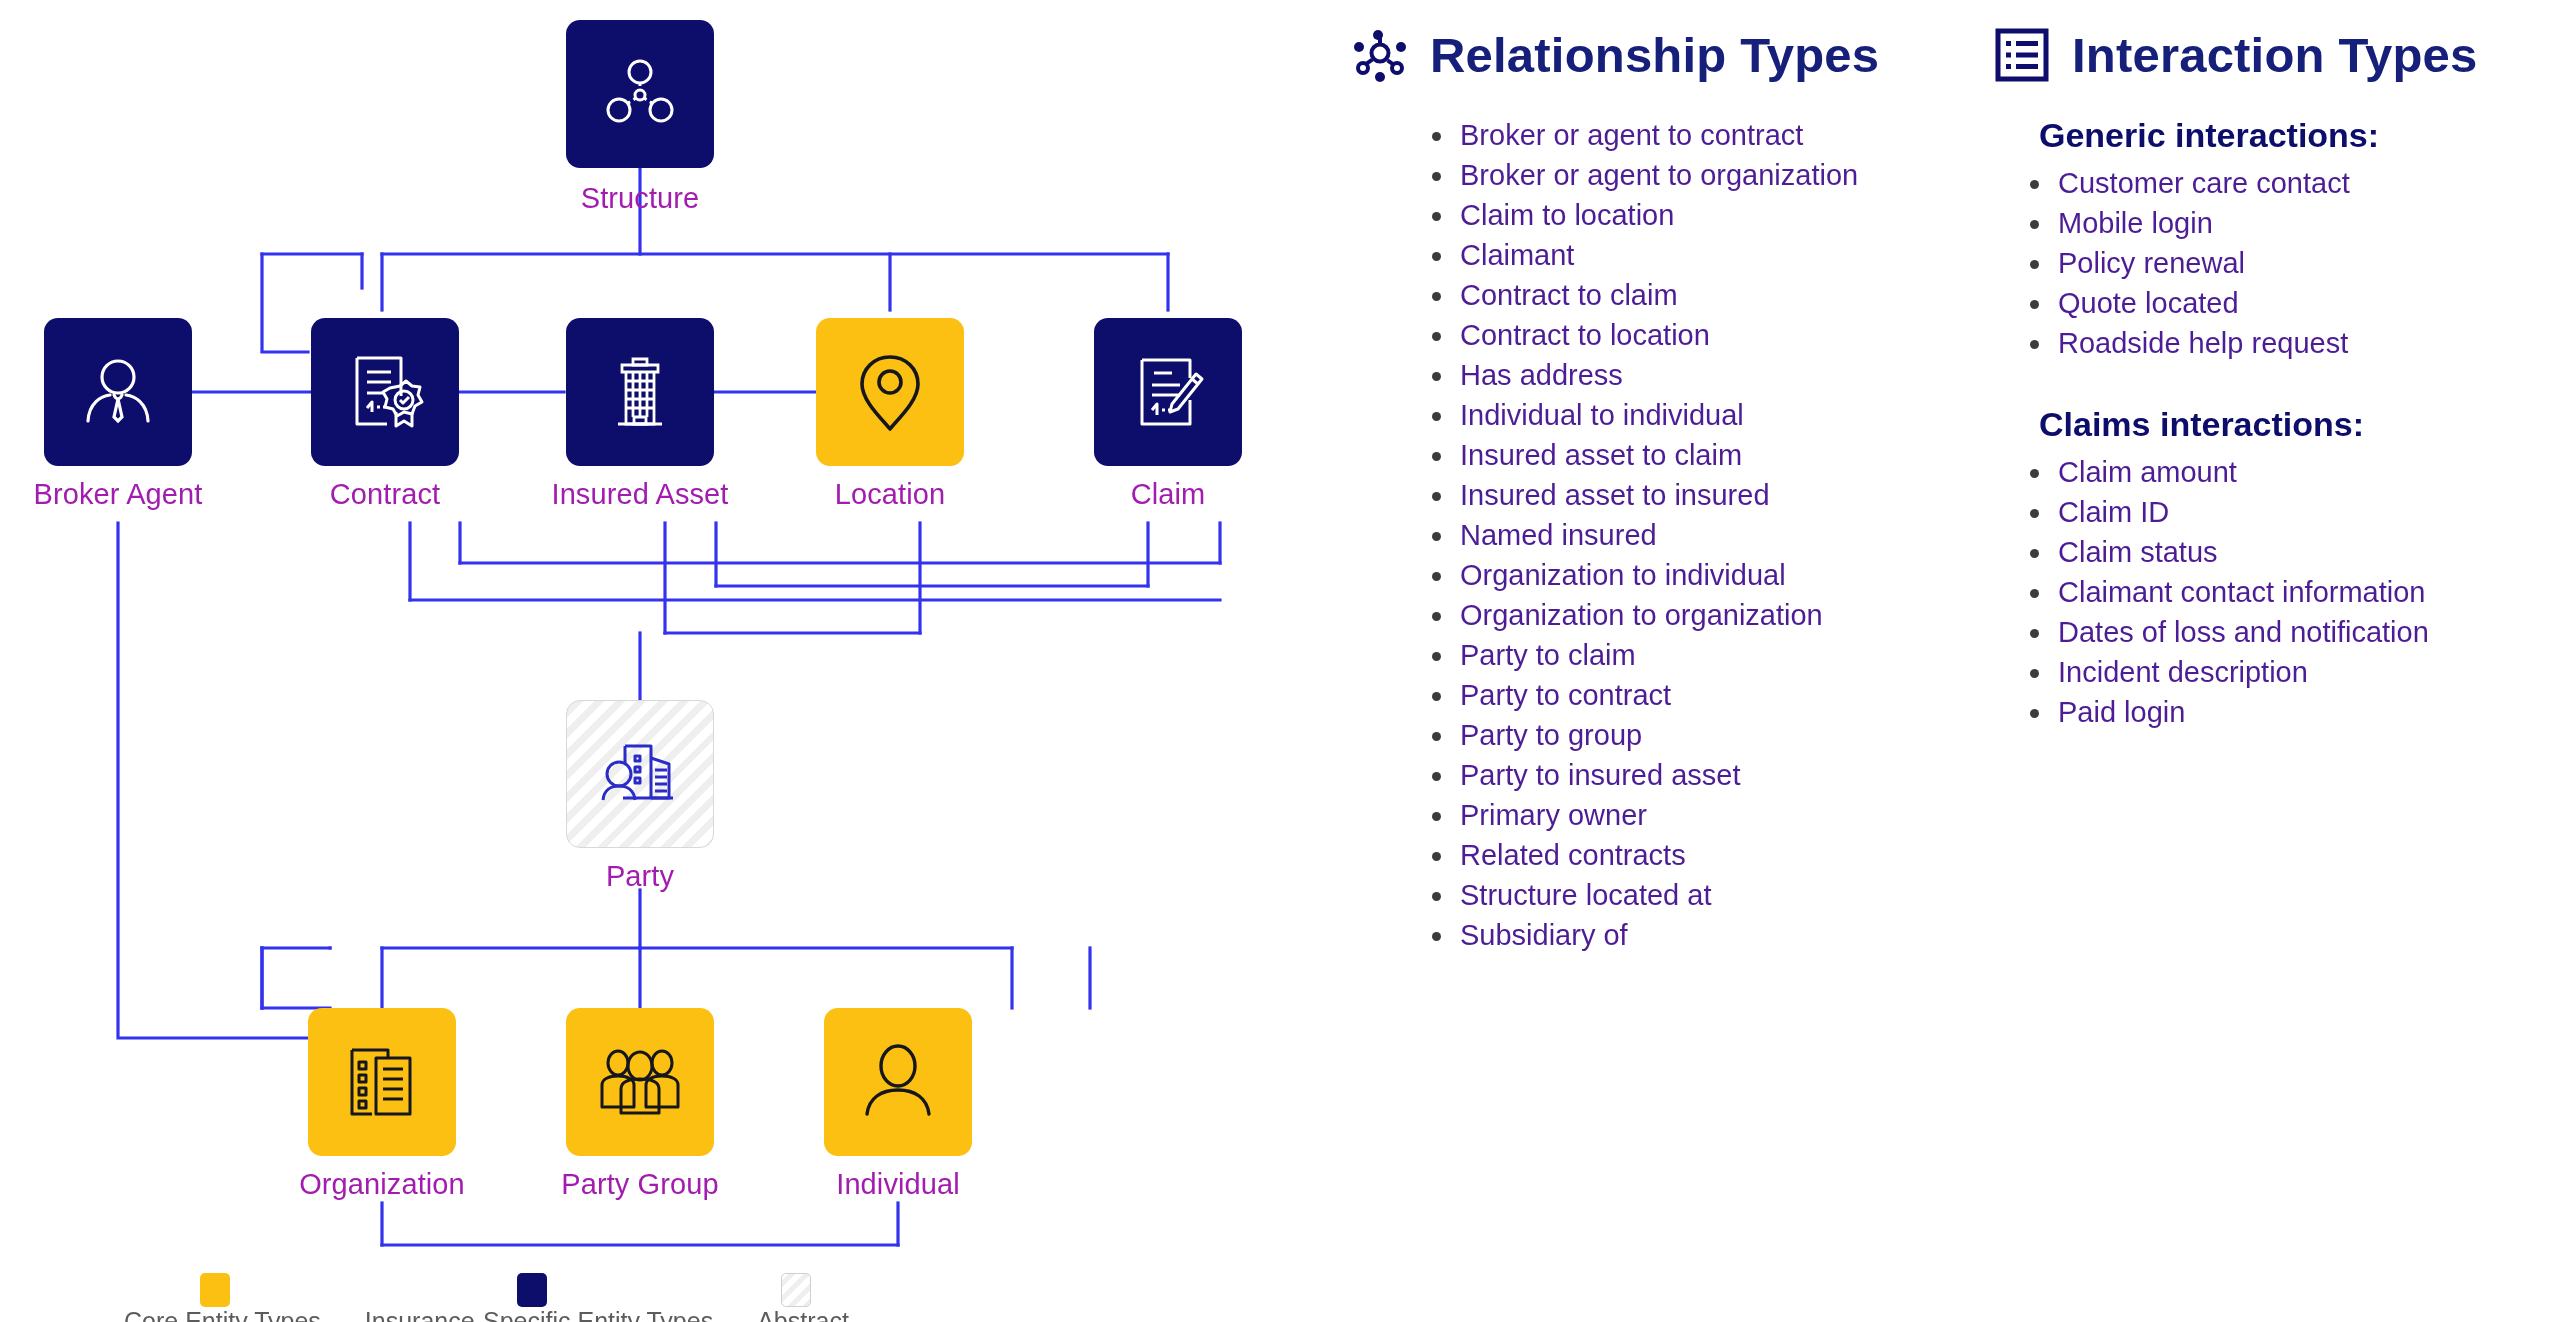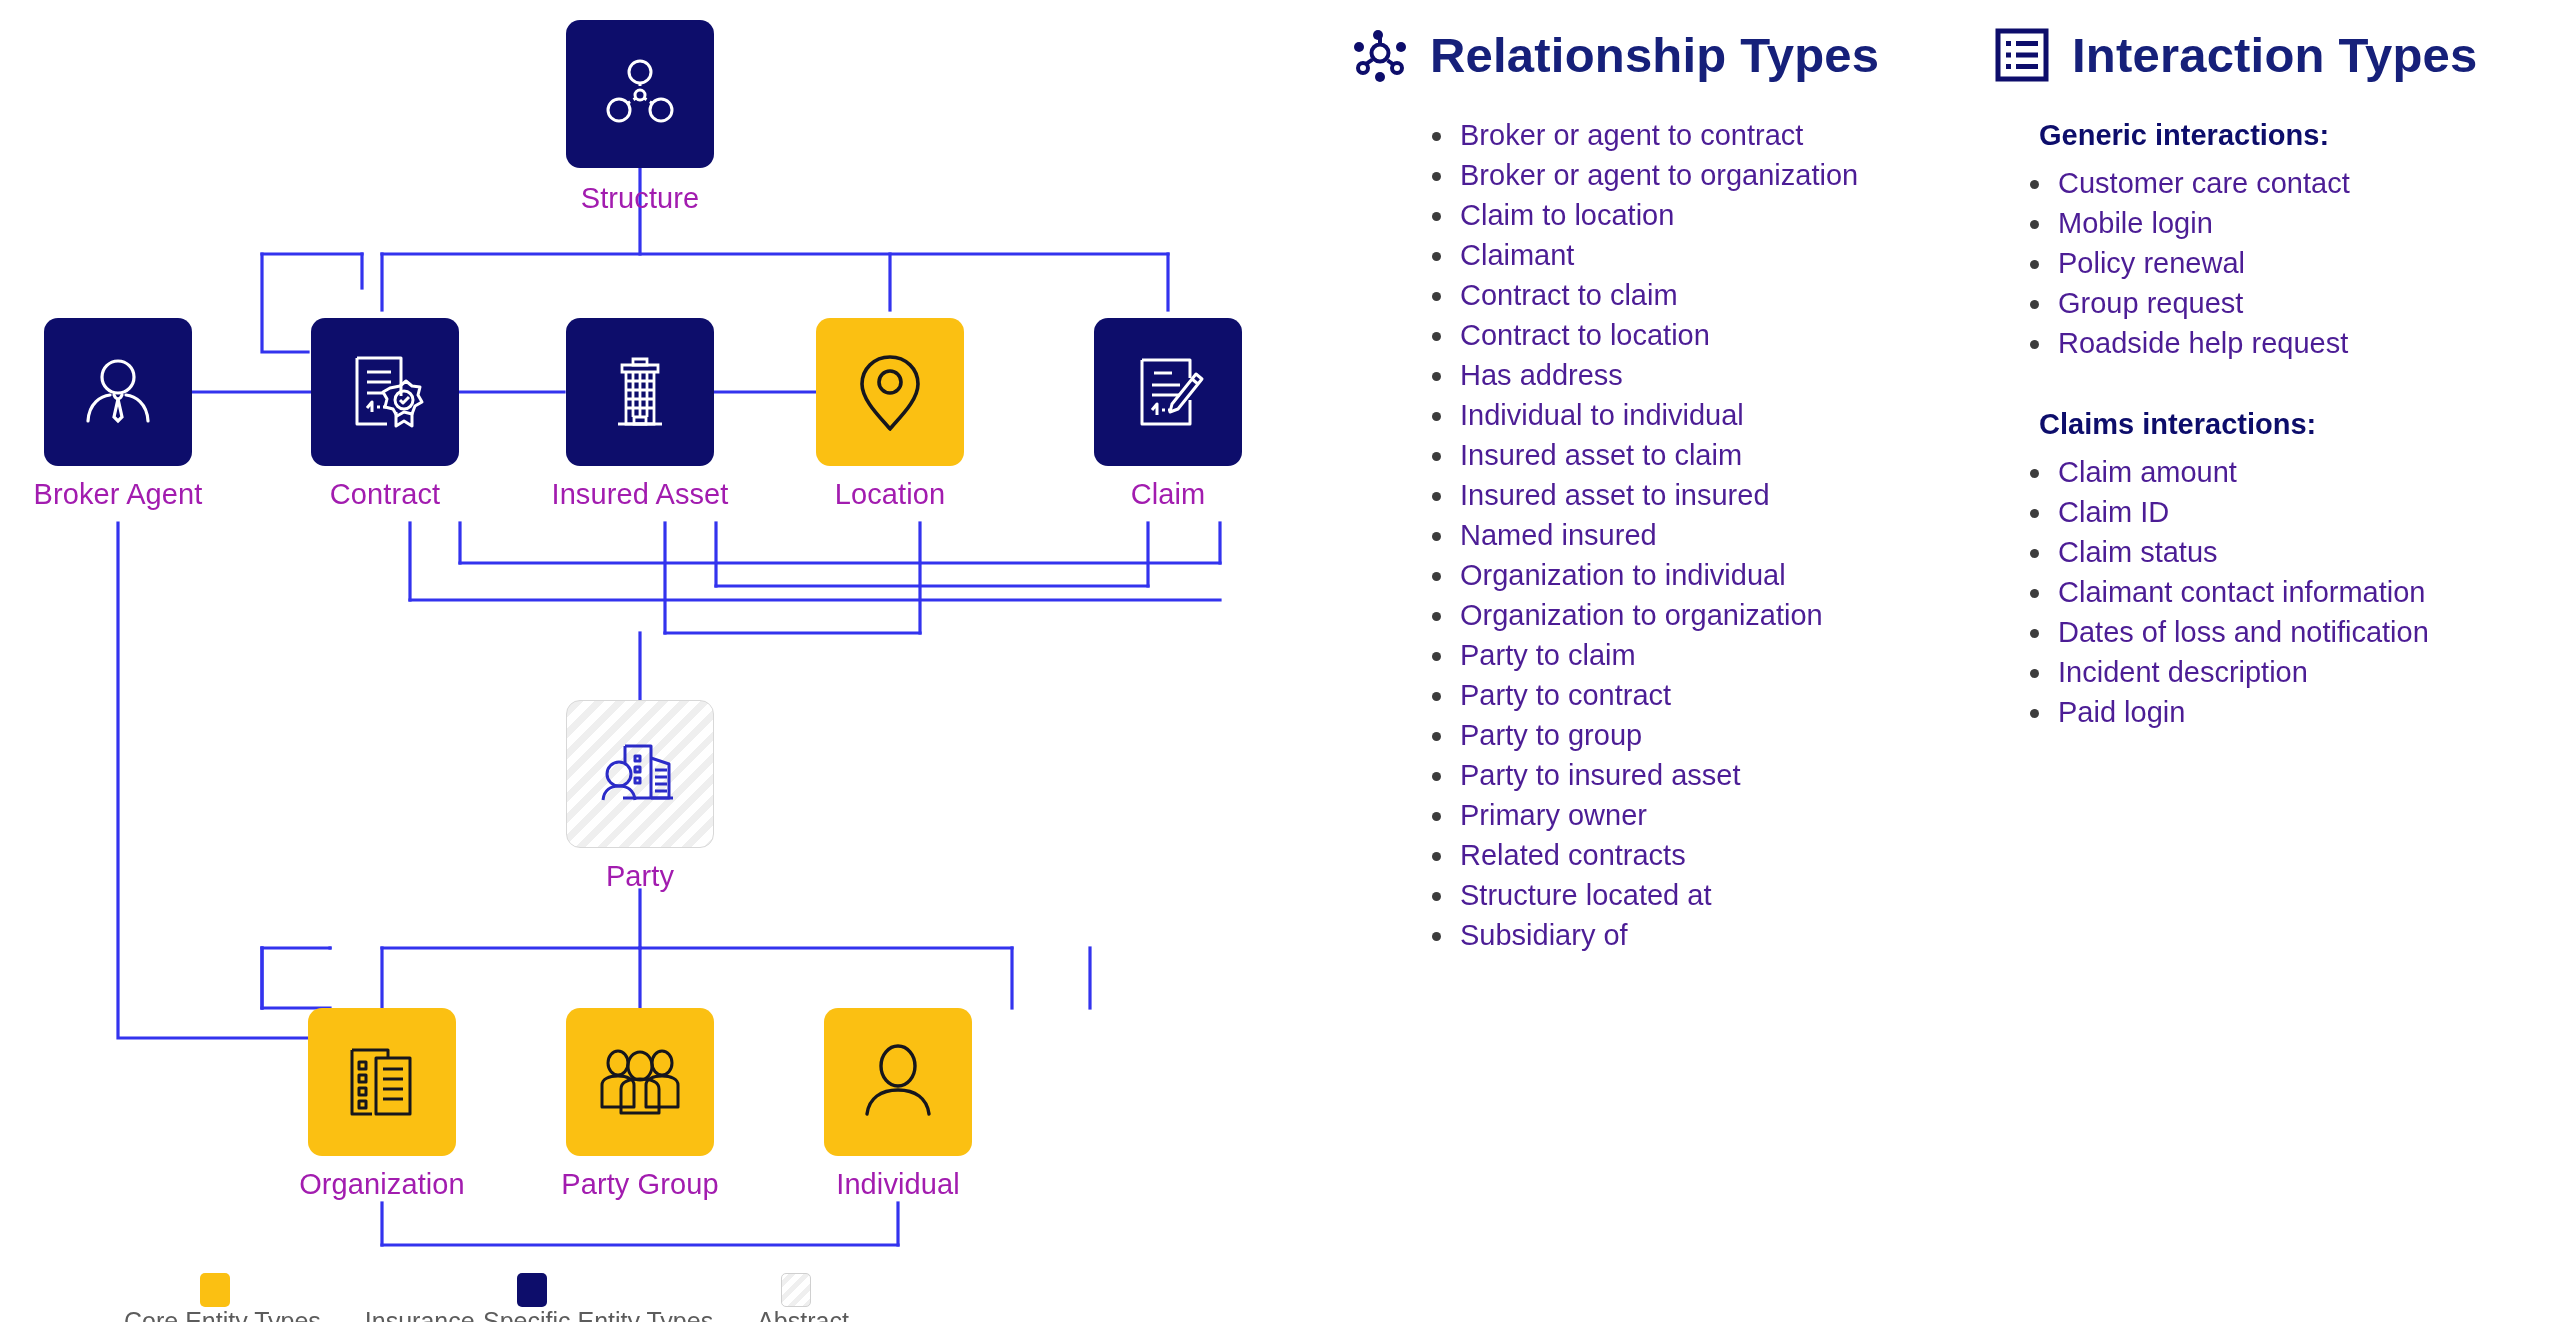--- a/index.html
+++ b/index.html
@@ -63,21 +63,21 @@
     position:relative;
     font-size:29px;line-height:40px;color:#4c1d95;
     padding-left:42px;white-space:nowrap;
   }
   ul.blist li::before{
     content:"";position:absolute;left:14px;top:17px;
     width:9px;height:9px;border-radius:50%;background:#3c3c3c;
   }
   #rel-list{margin-top:19px;margin-left:66px;}
   .sub-head{
-    font-size:29px;line-height:40px;font-weight:bold;color:#0d0d6b;
+    font-size:34px;line-height:40px;font-weight:bold;color:#0d0d6b;
     margin-left:45px;white-space:nowrap;
   }
   #int-block1{margin-top:19px;}
   #int-list1{margin-top:8px;margin-left:22px;}
   #int-block2{margin-top:41px;}
   #int-list2{margin-top:8px;margin-left:22px;}
 </style>
 </head>
 <body>
 
@@ -404,21 +404,21 @@
       </span>
       <span class="panel-title">Interaction Types</span>
     </div>
 
     <div id="int-block1">
       <div class="sub-head">Generic interactions:</div>
       <ul class="blist" id="int-list1">
           <li>Customer care contact</li>
           <li>Mobile login</li>
           <li>Policy renewal</li>
-          <li>Group request</li>
+          <li>Quote located</li>
           <li>Roadside help request</li>
         </ul>
     </div>
 
     <div id="int-block2">
       <div class="sub-head">Claims interactions:</div>
       <ul class="blist" id="int-list2">
           <li>Claim amount</li>
           <li>Claim ID</li>
           <li>Claim status</li>

